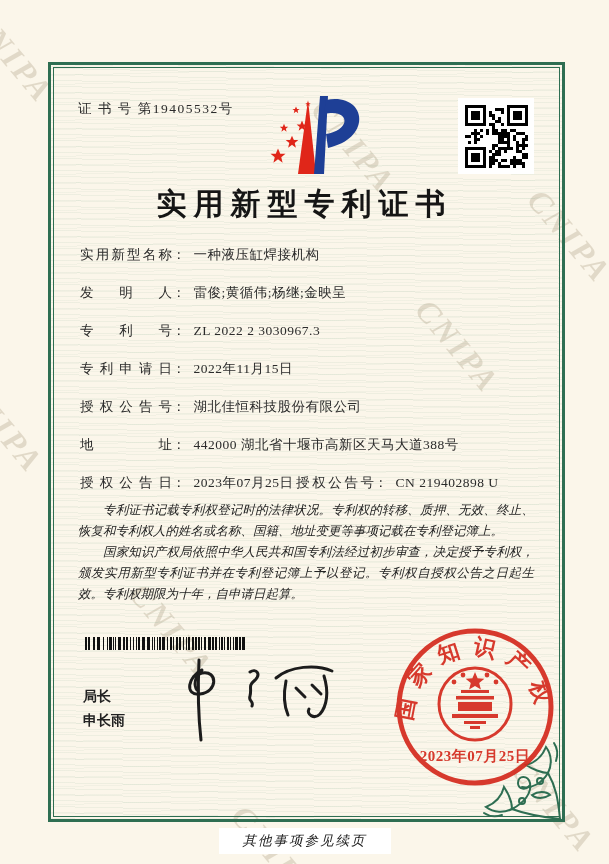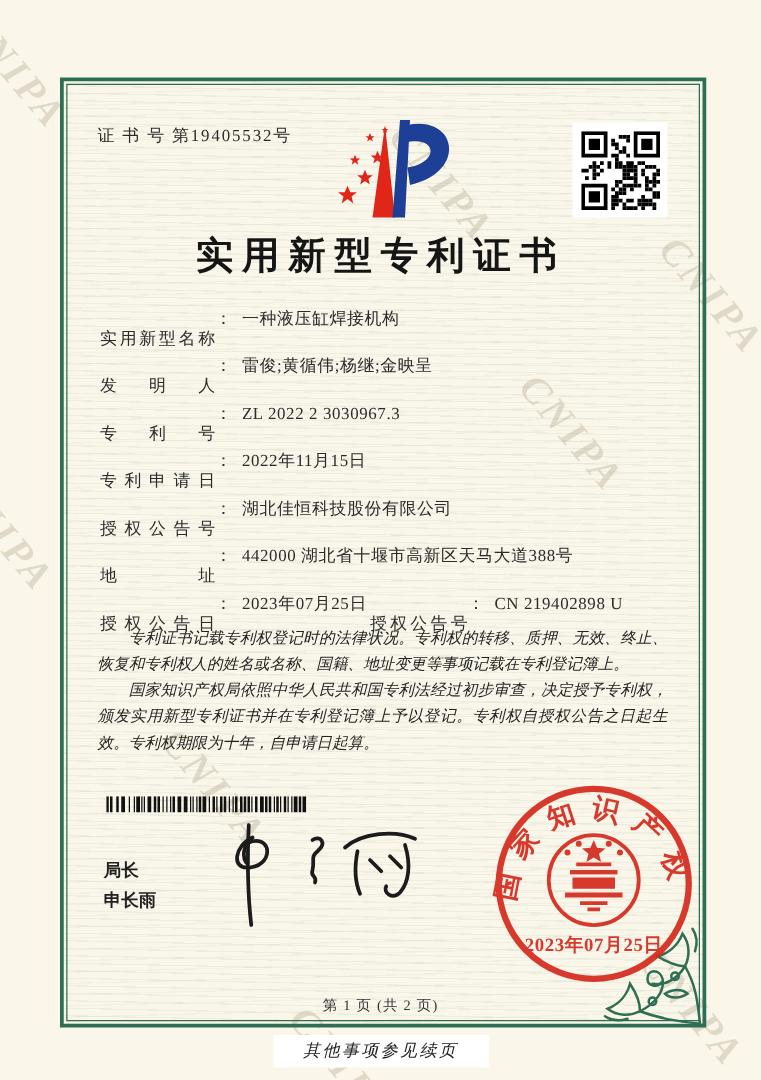--- a/index.html
+++ b/index.html
@@ -40,21 +40,20 @@
     position:absolute;left:0;top:184px;width:100%;text-align:center;
     font-size:30px;font-weight:bold;color:#151515;letter-spacing:7px;
   }
   .field-row{
     position:absolute;left:80px;right:70px;height:20px;font-size:13.5px;color:#2b2b2b;
     white-space:nowrap;
   }
   .f-label{
     display:inline-block;width:92px;text-align:justify;text-align-last:justify;
     vertical-align:top;
-    margin-top:16px;
   }
   .f-colon{display:inline-block;margin-right:8px;}
   .f-value{letter-spacing:0.5px;}
   .grant-right{position:absolute;left:216px;top:0;}
   .grant-right .f-label{width:78px;}
   .paras{
     position:absolute;left:78px;top:500px;width:456px;
     font-size:12.5px;line-height:21px;color:#232323;
     font-style:italic;text-align:justify;
   }
@@ -379,16 +378,15 @@
         <rect x="71" y="68" width="28" height="3" stroke="none"></rect>
         <rect x="68" y="80" width="34" height="9" stroke="none"></rect>
         <rect x="62" y="92" width="46" height="4" stroke="none"></rect>
         <rect x="74" y="99" width="22" height="3" stroke="none"></rect>
         <rect x="80" y="104" width="10" height="3" stroke="none"></rect>
       </g>
       <text x="85" y="139" text-anchor="middle" font-family="'Liberation Serif',serif" font-size="15" font-weight="bold" fill="#d42a1d" letter-spacing="0.5">2023年07月25日</text>
     </g>
   </svg>
 
-  <div class="page-info">第 1 页 (共 2 页)</div>
   <div class="continuation">其他事项参见续页</div>
 
 </div>
 
 </body></html>

